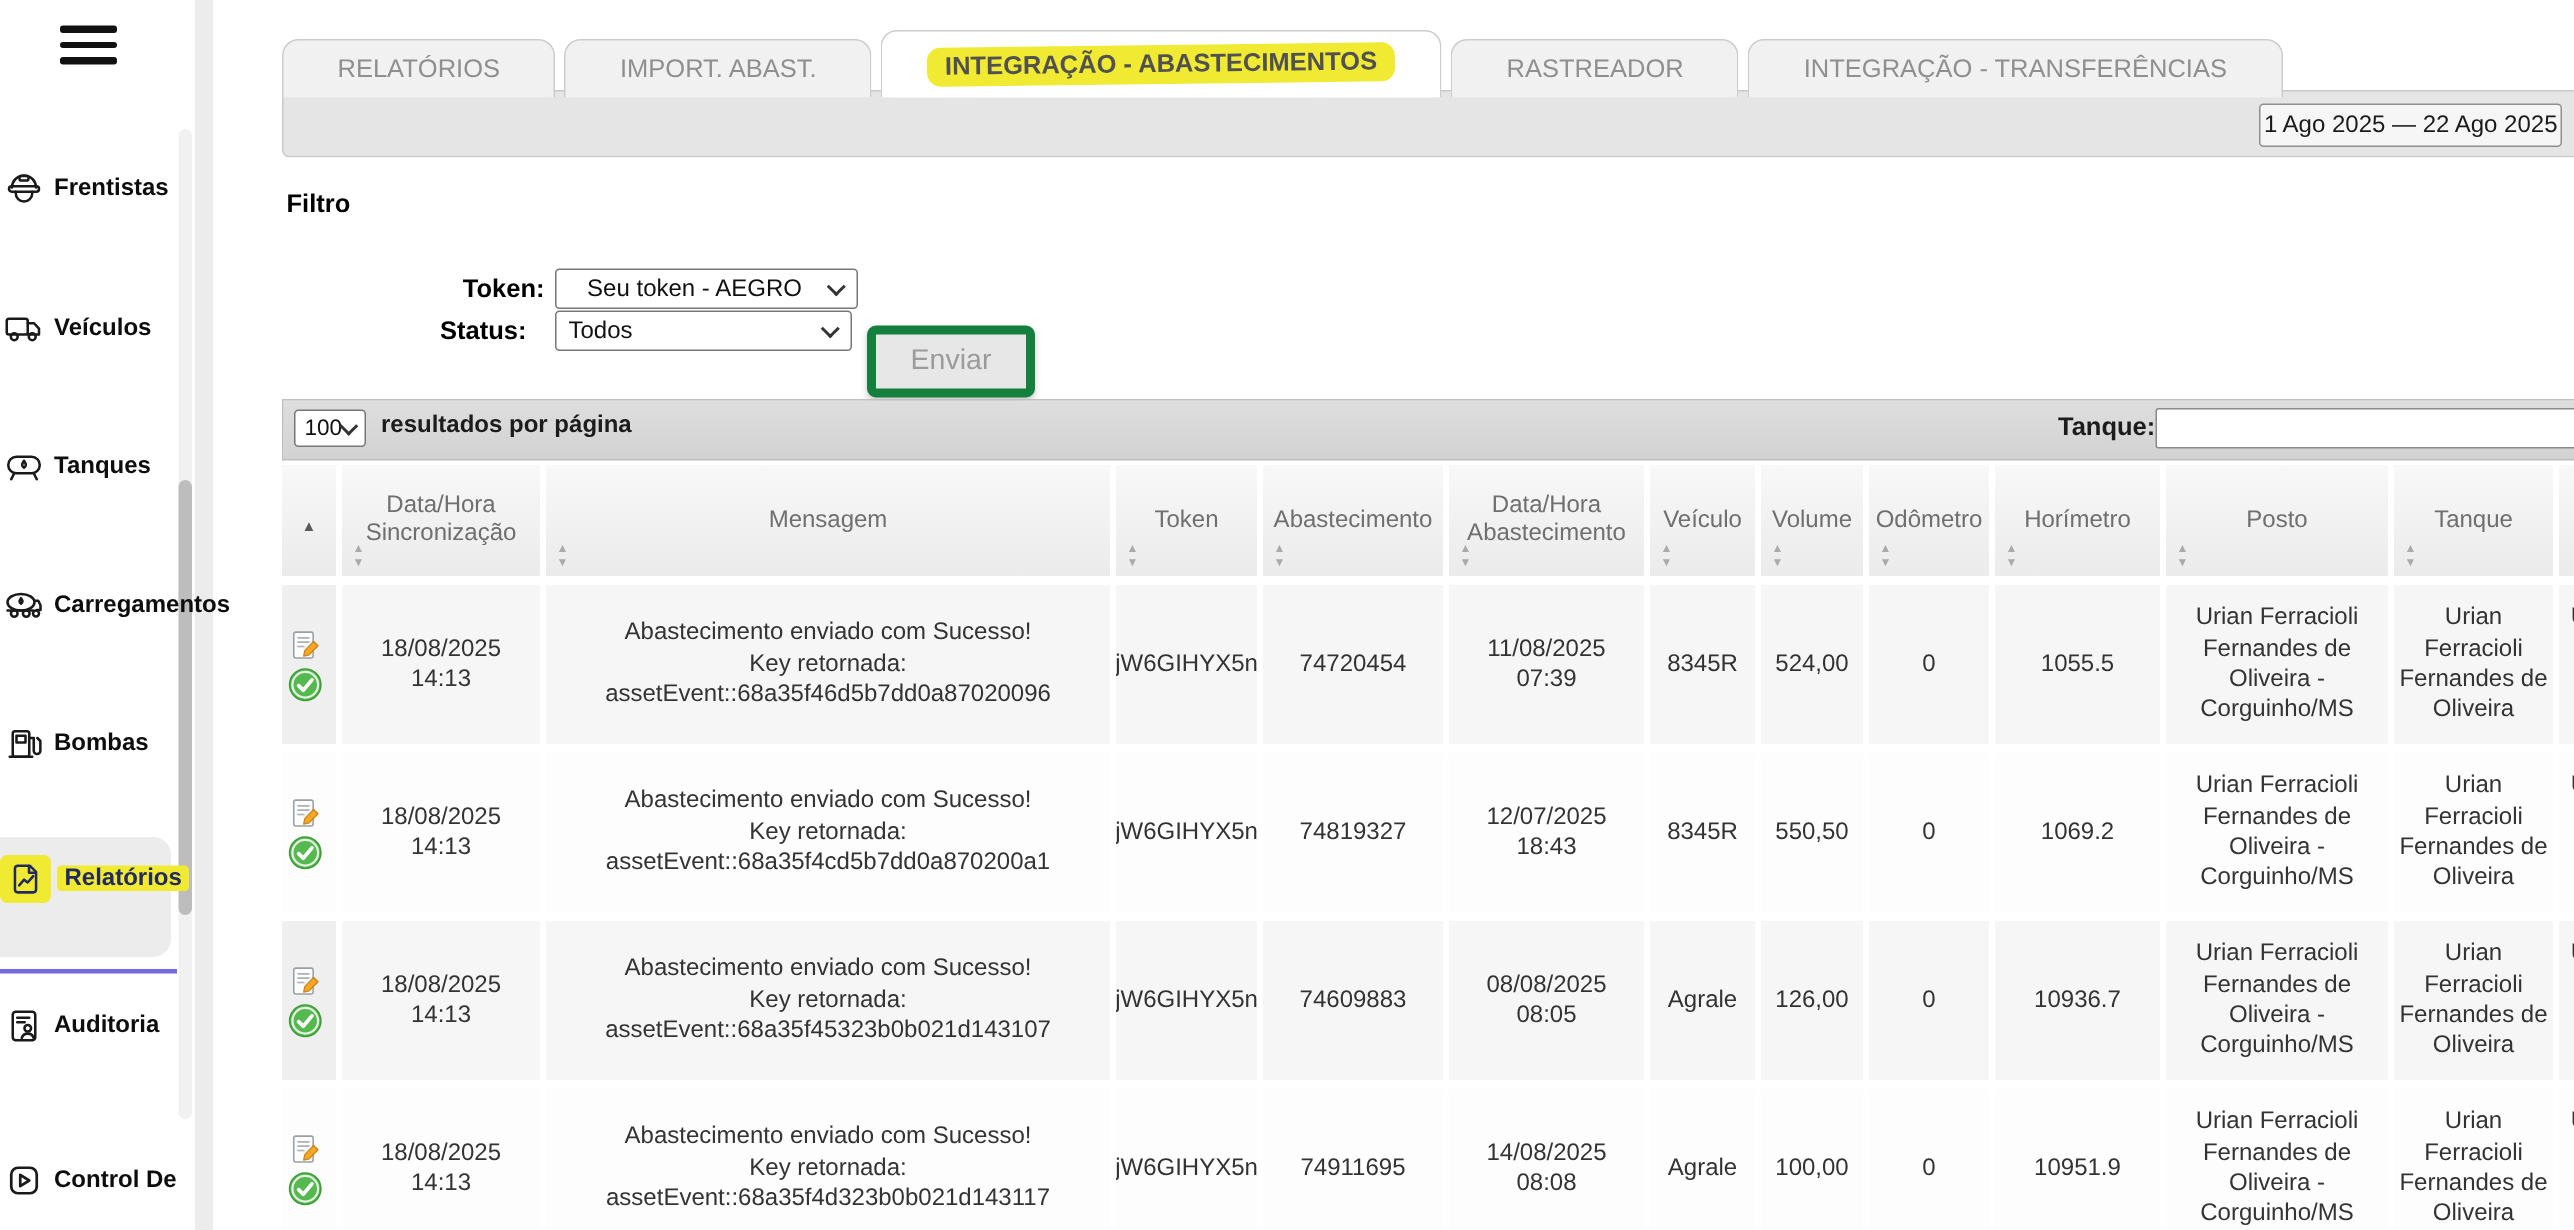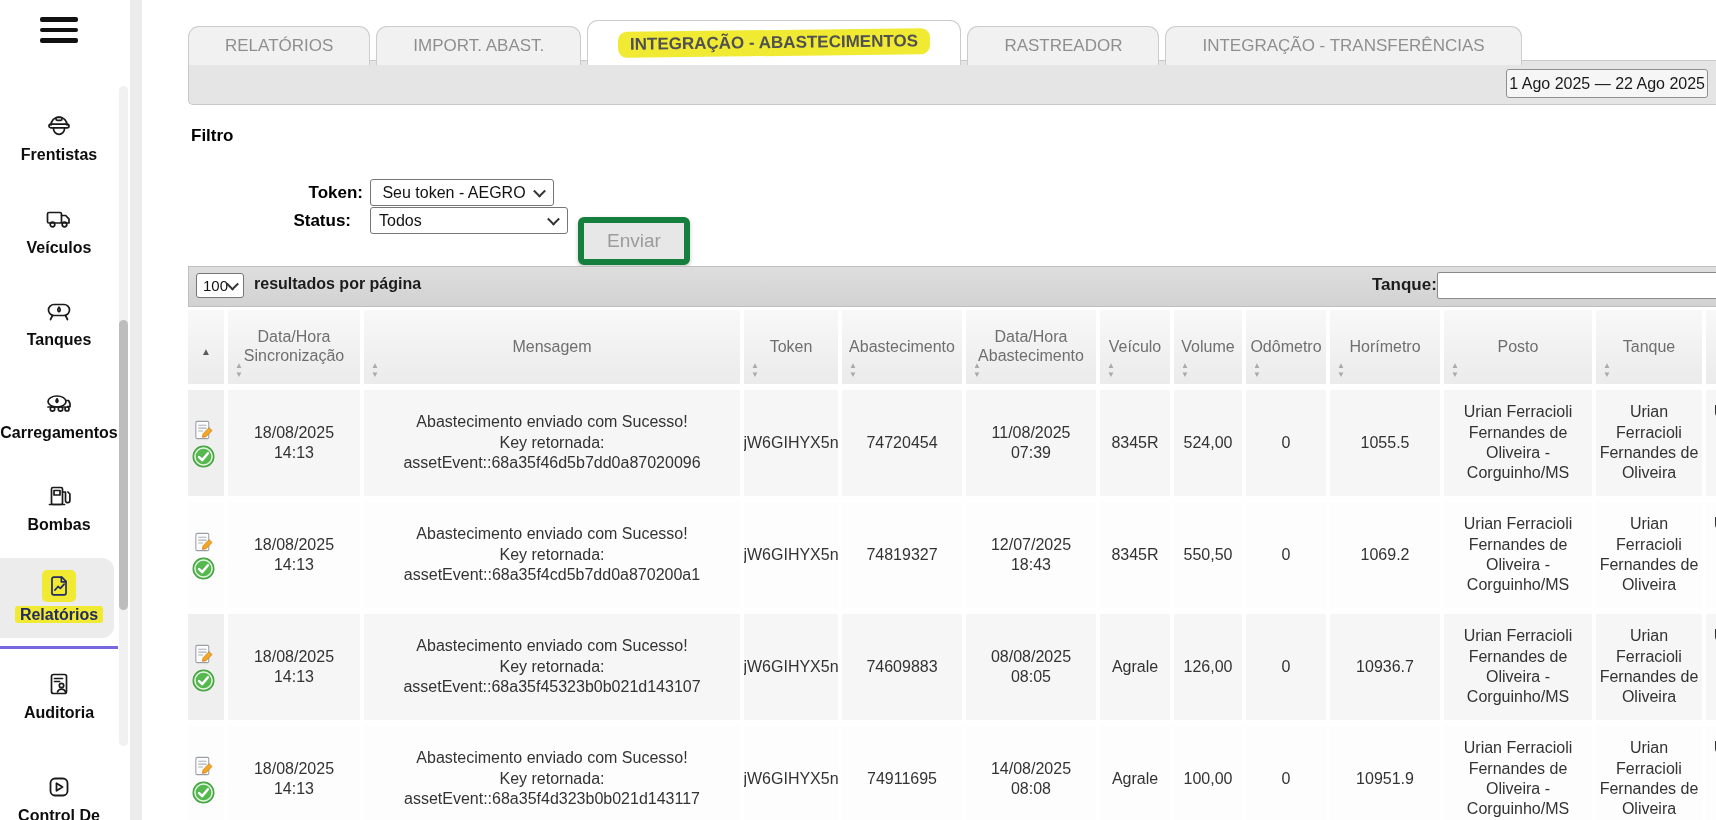--- a/index.html
+++ b/index.html
@@ -7,21 +7,21 @@
     position:relative; width:1716px; height:820px; overflow:hidden;
     background:#ffffff; font-family:"Liberation Sans",sans-serif; color:#222;
   }
   
   .sidebar-card{position:absolute;left:0;top:0;width:118px;height:747px;background:#fff;border-radius:0 0 16px 0;z-index:3;}
   .divider-strip{position:absolute;left:130px;top:0;width:12px;height:820px;background:#ececec;z-index:1;}
   .scroll-track{position:absolute;left:119px;top:86px;width:9px;height:660px;background:#f1f1f1;border-radius:5px;z-index:4;}
   .scroll-thumb{position:absolute;left:119px;top:320px;width:9px;height:290px;background:#bdbdbd;border-radius:5px;z-index:5;}
   .hamburger{position:absolute;left:40px;top:17px;width:38px;z-index:6;cursor:pointer;}
   .hamburger .bar{height:4.6px;background:#111;border-radius:2px;margin-bottom:6px;}
-  .side-item{position:absolute;left:0;width:118px;display:flex;flex-direction:column;align-items:center;gap:4px;z-index:6;text-align:center;}
+  .side-item{position:absolute;left:0;width:118px;display:flex;flex-direction:row;align-items:center;gap:4px;z-index:6;text-align:center;}
   .side-label{font-size:16px;font-weight:bold;color:#0d0d0d;white-space:nowrap;}
   .side-icon svg{display:block;}
   .side-active-bg{position:absolute;left:0;top:558px;width:114px;height:80px;background:#ececec;border-radius:0 12px 12px 0;z-index:4;}
   .active-underline{position:absolute;left:0;top:646px;width:118px;height:3px;background:#7668e2;z-index:6;}
   .report-icon-wrap{background:#f0ea32;border-radius:5px;padding:1px 2px;display:inline-block;}
   .report-label{background:#f0ea32;color:#232a63;border-radius:3px;padding:0 5px;}
   
   .tabs{position:absolute;left:188px;top:20px;display:flex;align-items:flex-end;gap:6px;z-index:2;}
   .tab{height:38px;padding:0 36px;background:#f1f1f1;border:1px solid #cccccc;border-bottom:none;
        border-radius:11px 11px 0 0;display:flex;align-items:center;font-size:17px;color:#8f8f8f;cursor:pointer;white-space:nowrap;}
@@ -188,21 +188,21 @@
   <div class="tab">
       <span>RASTREADOR</span>
     </div>
   <div class="tab">
       <span>INTEGRAÇÃO - TRANSFERÊNCIAS</span>
     </div>
 </div>
 
 <div class="filtro-heading">Filtro</div>
 <div class="flabel" style="left:233px;top:183px">Token:</div>
-<div class="fselect center" style="left:370px;top:179px;width:184px;height:27px">
+<div class="fselect center" style="left:370px;top:179px;width:202px;height:27px">
   <span>Seu token - AEGRO</span>
 </div>
 <div class="flabel" style="left:221px;top:211px">Status:</div>
 <div class="fselect" style="left:370px;top:207px;width:198px;height:27px">
   <span>Todos</span>
 </div>
 <button class="enviar-btn">Enviar</button>
 
 <div class="controls-bar"></div>
 <div class="fselect pagesize">

